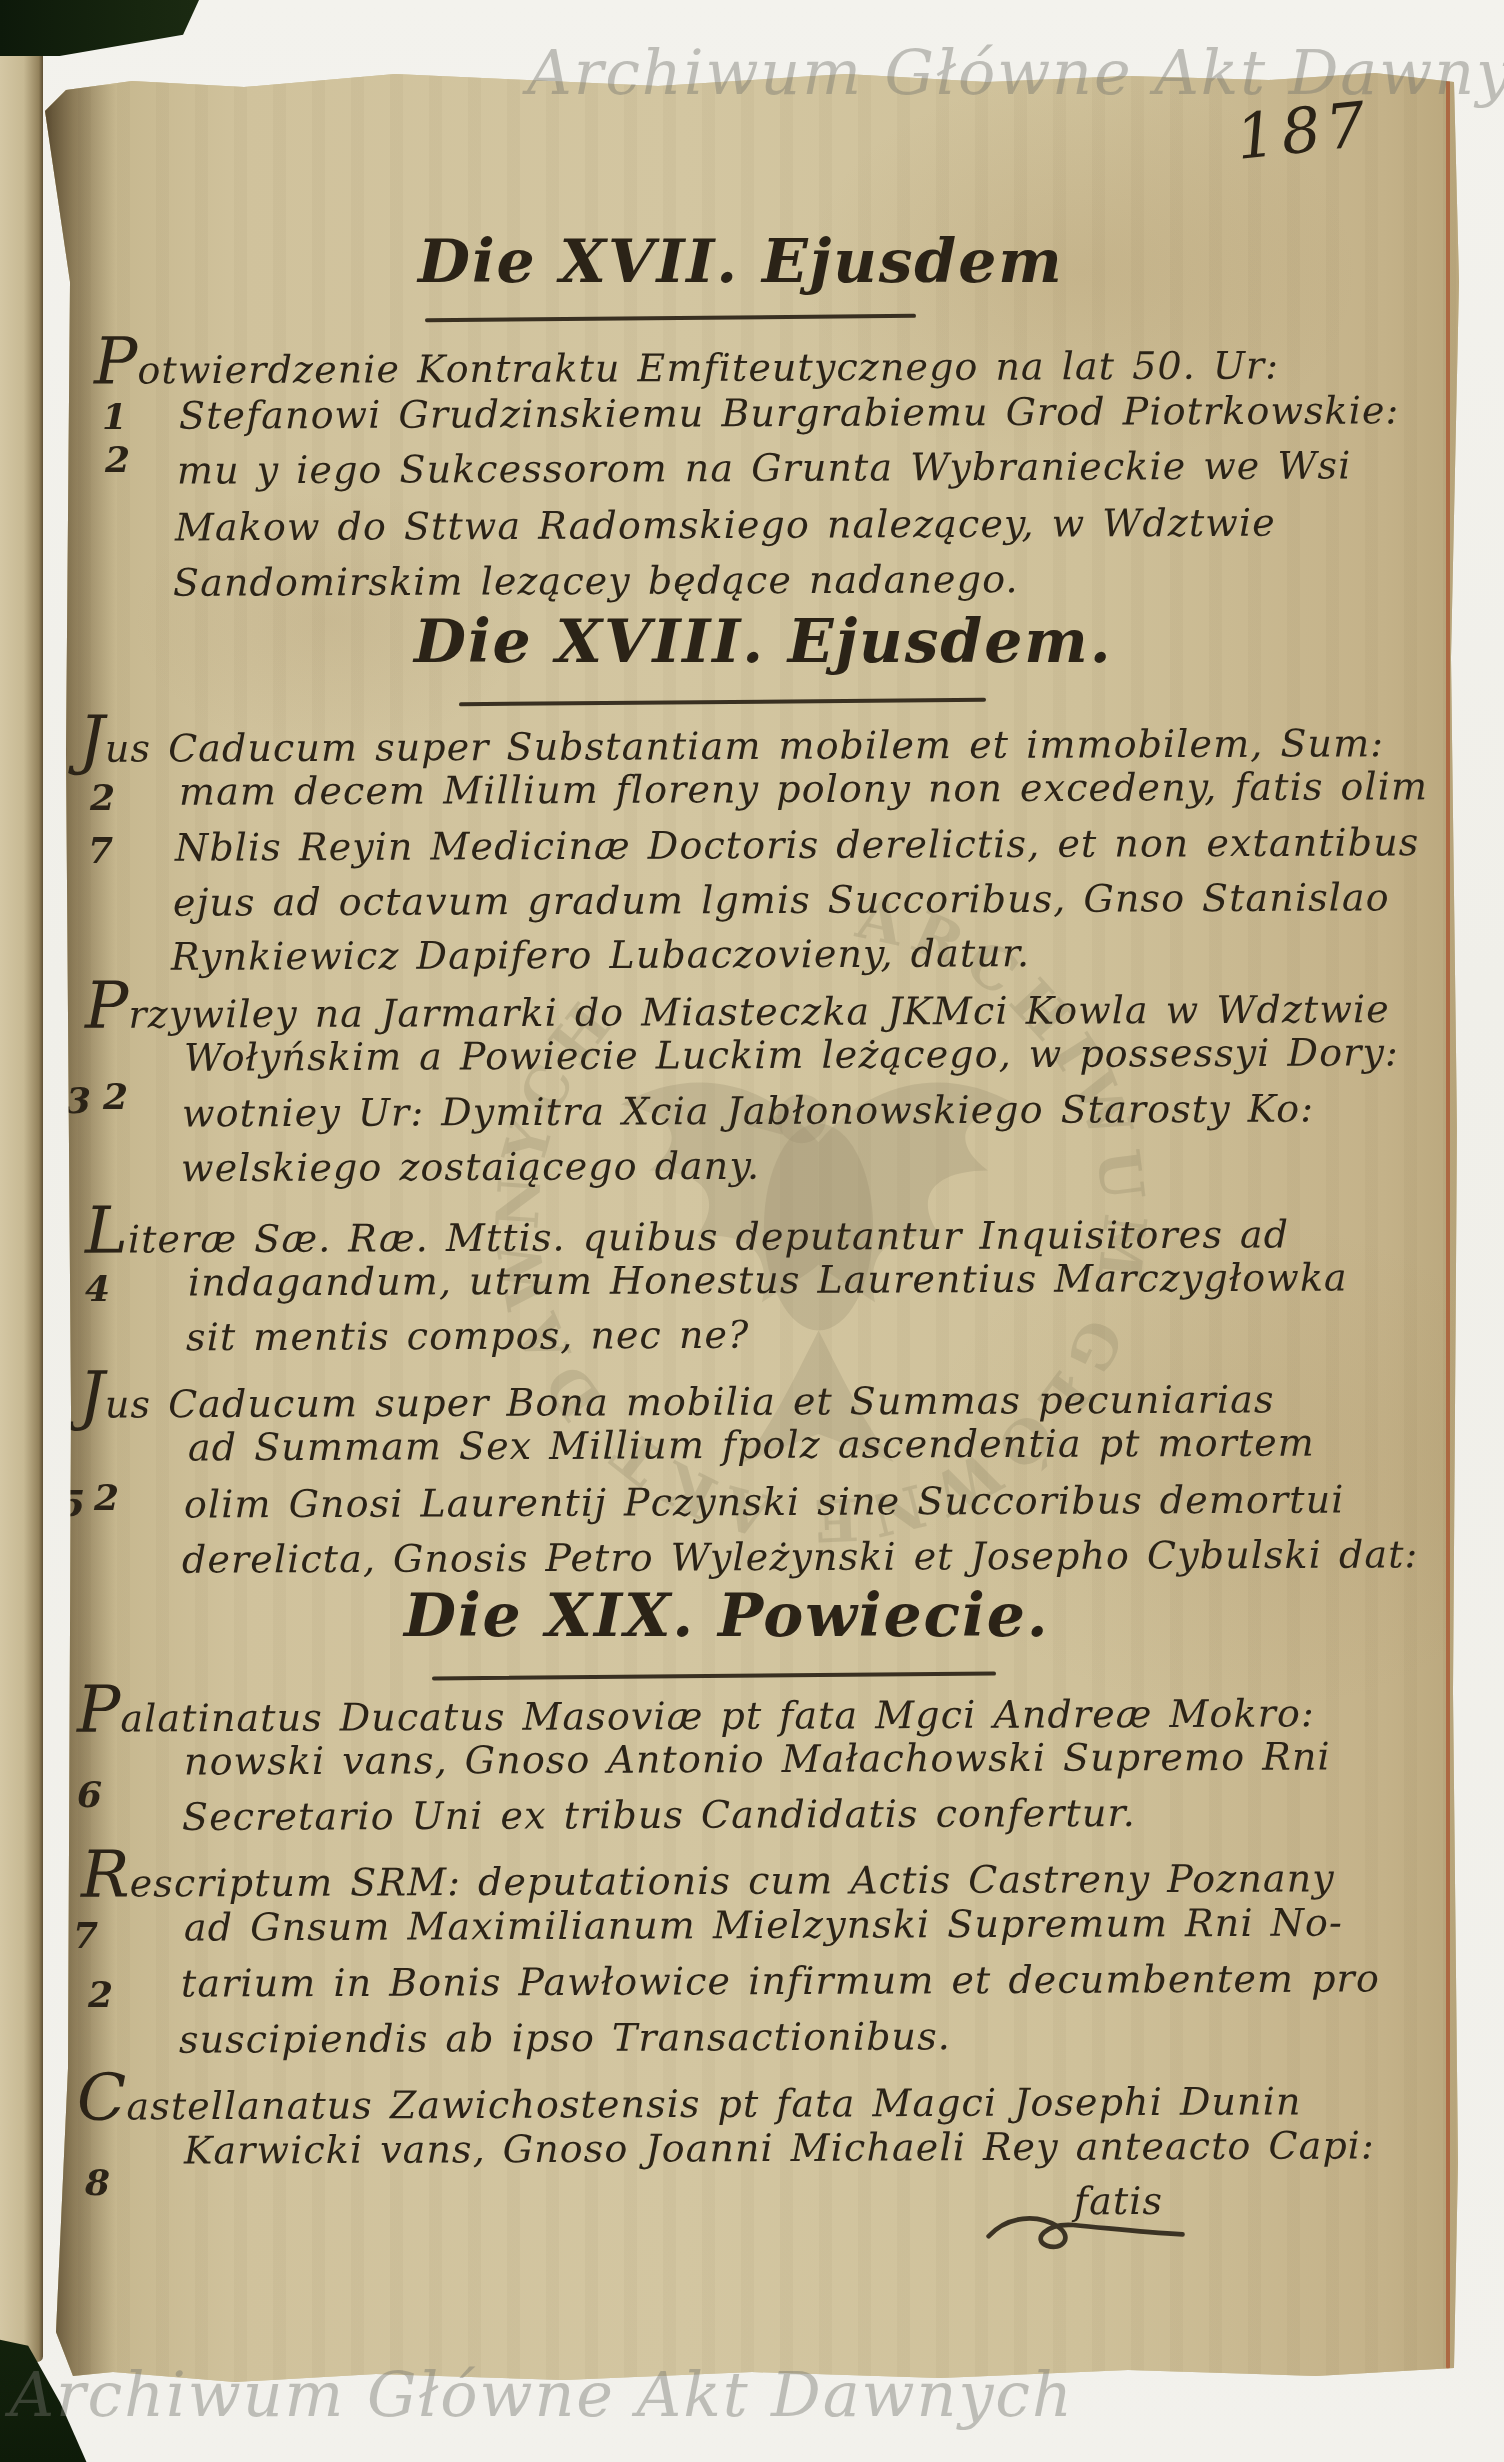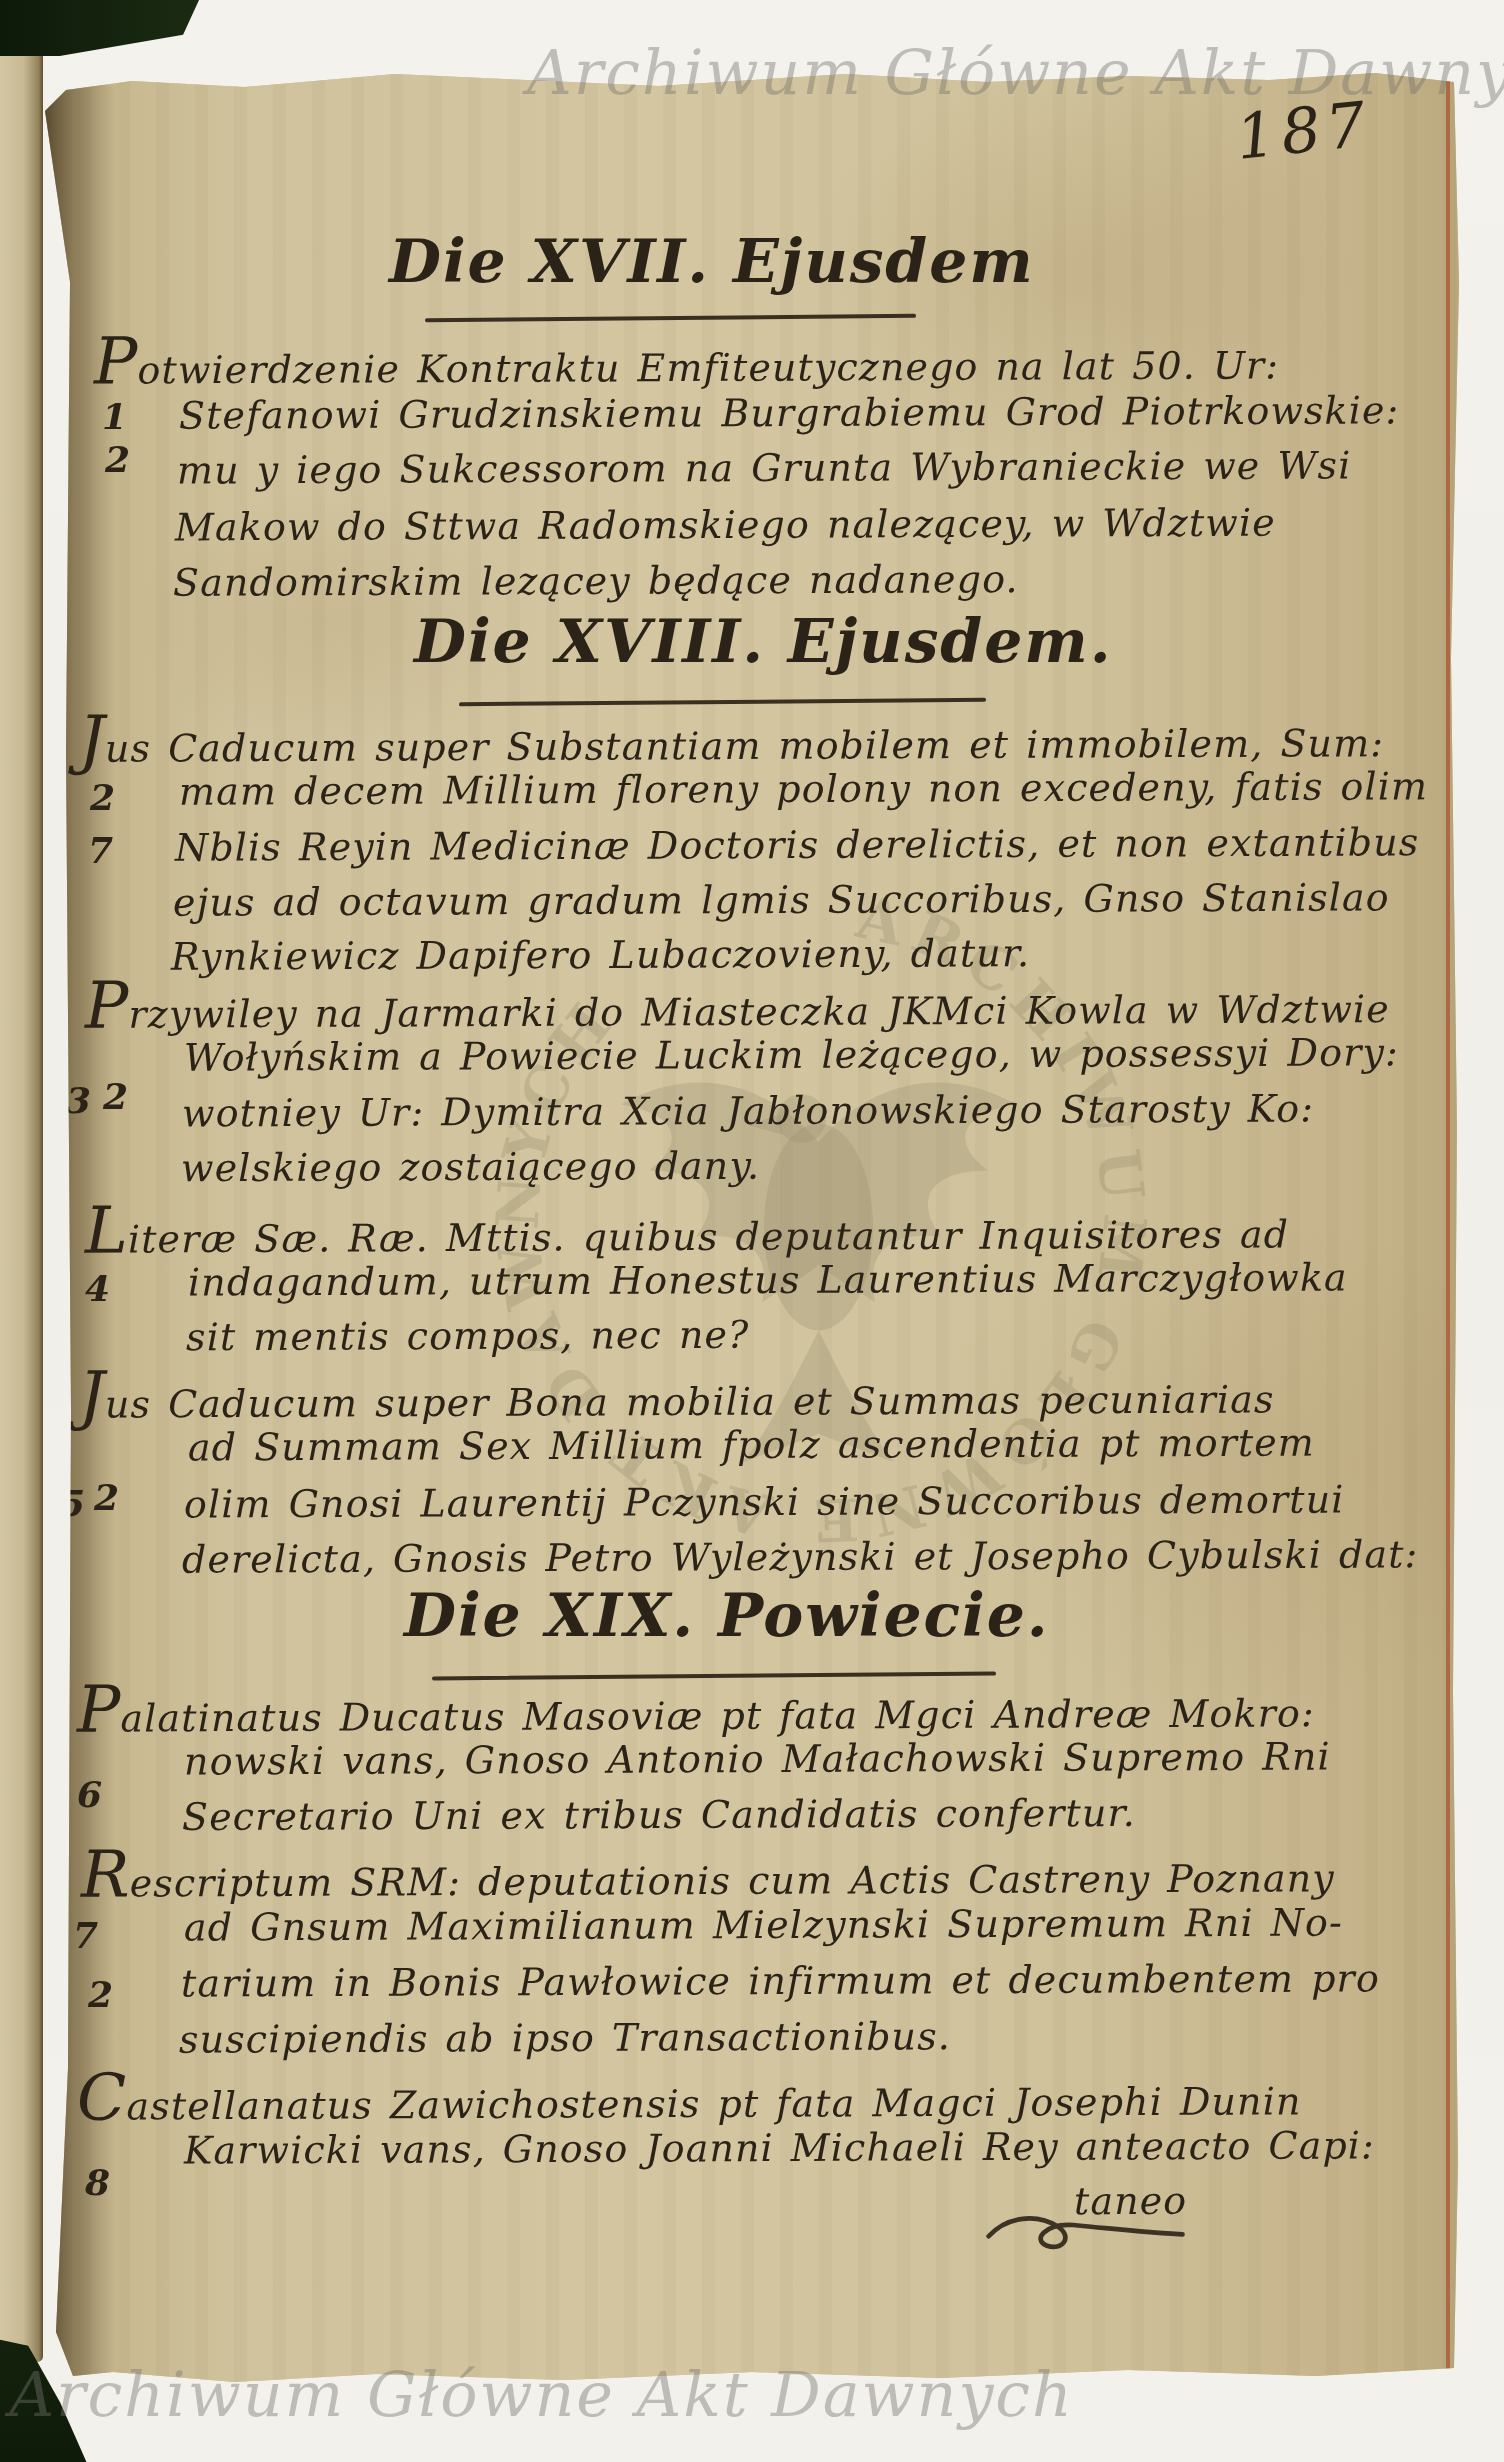--- a/index.html
+++ b/index.html
@@ -76,21 +76,21 @@
       <path d="M380 300 C320 230 240 220 170 260 C230 270 240 300 200 330 C260 330 280 360 250 400 C310 395 330 420 320 470 C350 450 370 440 380 430 Z"></path>
       <path d="M380 300 C440 230 520 220 590 260 C530 270 520 300 560 330 C500 330 480 360 510 400 C450 395 430 420 440 470 C410 450 390 440 380 430 Z"></path>
       <path d="M380 500 C350 560 330 600 300 640 L380 610 L460 640 C430 600 410 560 380 500 Z"></path>
       <circle cx="362" cy="275" r="26"></circle>
       <path d="M340 270 L305 282 L342 292 Z"></path>
     </g>
   </svg>
 
   <div class="abs ink pageno" style="left:1236px;top:94px;">187</div>
 
-  <div class="abs ink heading" style="left:389px;top:231px;width:564px;">Die XVII. Ejusdem</div>
+  <div class="abs ink heading" style="left:418px;top:231px;width:564px;">Die XVII. Ejusdem</div>
   <div class="abs hline" style="left:425px;top:316px;width:491px;"></div>
 
   <div class="abs ink mnum" style="left:102px;top:395px;">1</div>
   <div class="abs ink mnum" style="left:105px;top:438px;">2</div>
   <div class="abs ink ln lead" style="left:94px;top:335px;">Potwierdzenie Kontraktu Emfiteutycznego na lat 50. Ur:</div>
   <div class="abs ink ln" style="left:179px;top:393px;">Stefanowi Grudzinskiemu Burgrabiemu Grod Piotrkowskie:</div>
   <div class="abs ink ln" style="left:177px;top:448px;">mu y iego Sukcessorom na Grunta Wybranieckie we Wsi</div>
   <div class="abs ink ln" style="left:175px;top:505px;">Makow do Sttwa Radomskiego nalezącey, w Wdztwie</div>
   <div class="abs ink ln" style="left:173px;top:561px;">Sandomirskim lezącey będące nadanego.</div>
 
@@ -135,21 +135,21 @@
   <div class="abs ink mnum" style="left:73px;top:1914px;">7</div>
   <div class="abs ink mnum" style="left:88px;top:1973px;">2</div>
   <div class="abs ink ln lead" style="left:81px;top:1848px;">Rescriptum SRM: deputationis cum Actis Castreny Poznany</div>
   <div class="abs ink ln" style="left:184px;top:1905px;">ad Gnsum Maximilianum Mielzynski Supremum Rni No-</div>
   <div class="abs ink ln" style="left:181px;top:1961px;">tarium in Bonis Pawłowice infirmum et decumbentem pro</div>
   <div class="abs ink ln" style="left:179px;top:2018px;">suscipiendis ab ipso Transactionibus.</div>
 
   <div class="abs ink mnum" style="left:85px;top:2161px;">8</div>
   <div class="abs ink ln lead" style="left:77px;top:2071px;">Castellanatus Zawichostensis pt fata Magci Josephi Dunin</div>
   <div class="abs ink ln" style="left:184px;top:2128px;">Karwicki vans, Gnoso Joanni Michaeli Rey anteacto Capi:</div>
-  <div class="abs ink ln" style="left:1074px;top:2181px;">taneo</div>
+  <div class="abs ink ln" style="left:1074px;top:2181px;">fatis</div>
 
   <svg class="abs" style="left:983px;top:2208px;" width="207" height="49" viewBox="0 0 220 52">
     <path d="M6 30 C26 8 58 6 80 20 C96 31 84 46 68 40 C52 34 66 16 96 18 C140 22 168 26 212 28" fill="none" stroke="#2b2317" stroke-width="5" stroke-linecap="round" opacity="0.9"></path>
   </svg>
 </div>
 
 <div class="abs wmark" style="left:527px;top:36px;">Archiwum Główne Akt Dawnych</div>
 <div class="abs wmark" style="left:9.4px;top:2358px;">Archiwum Główne Akt Dawnych</div>
 
 

